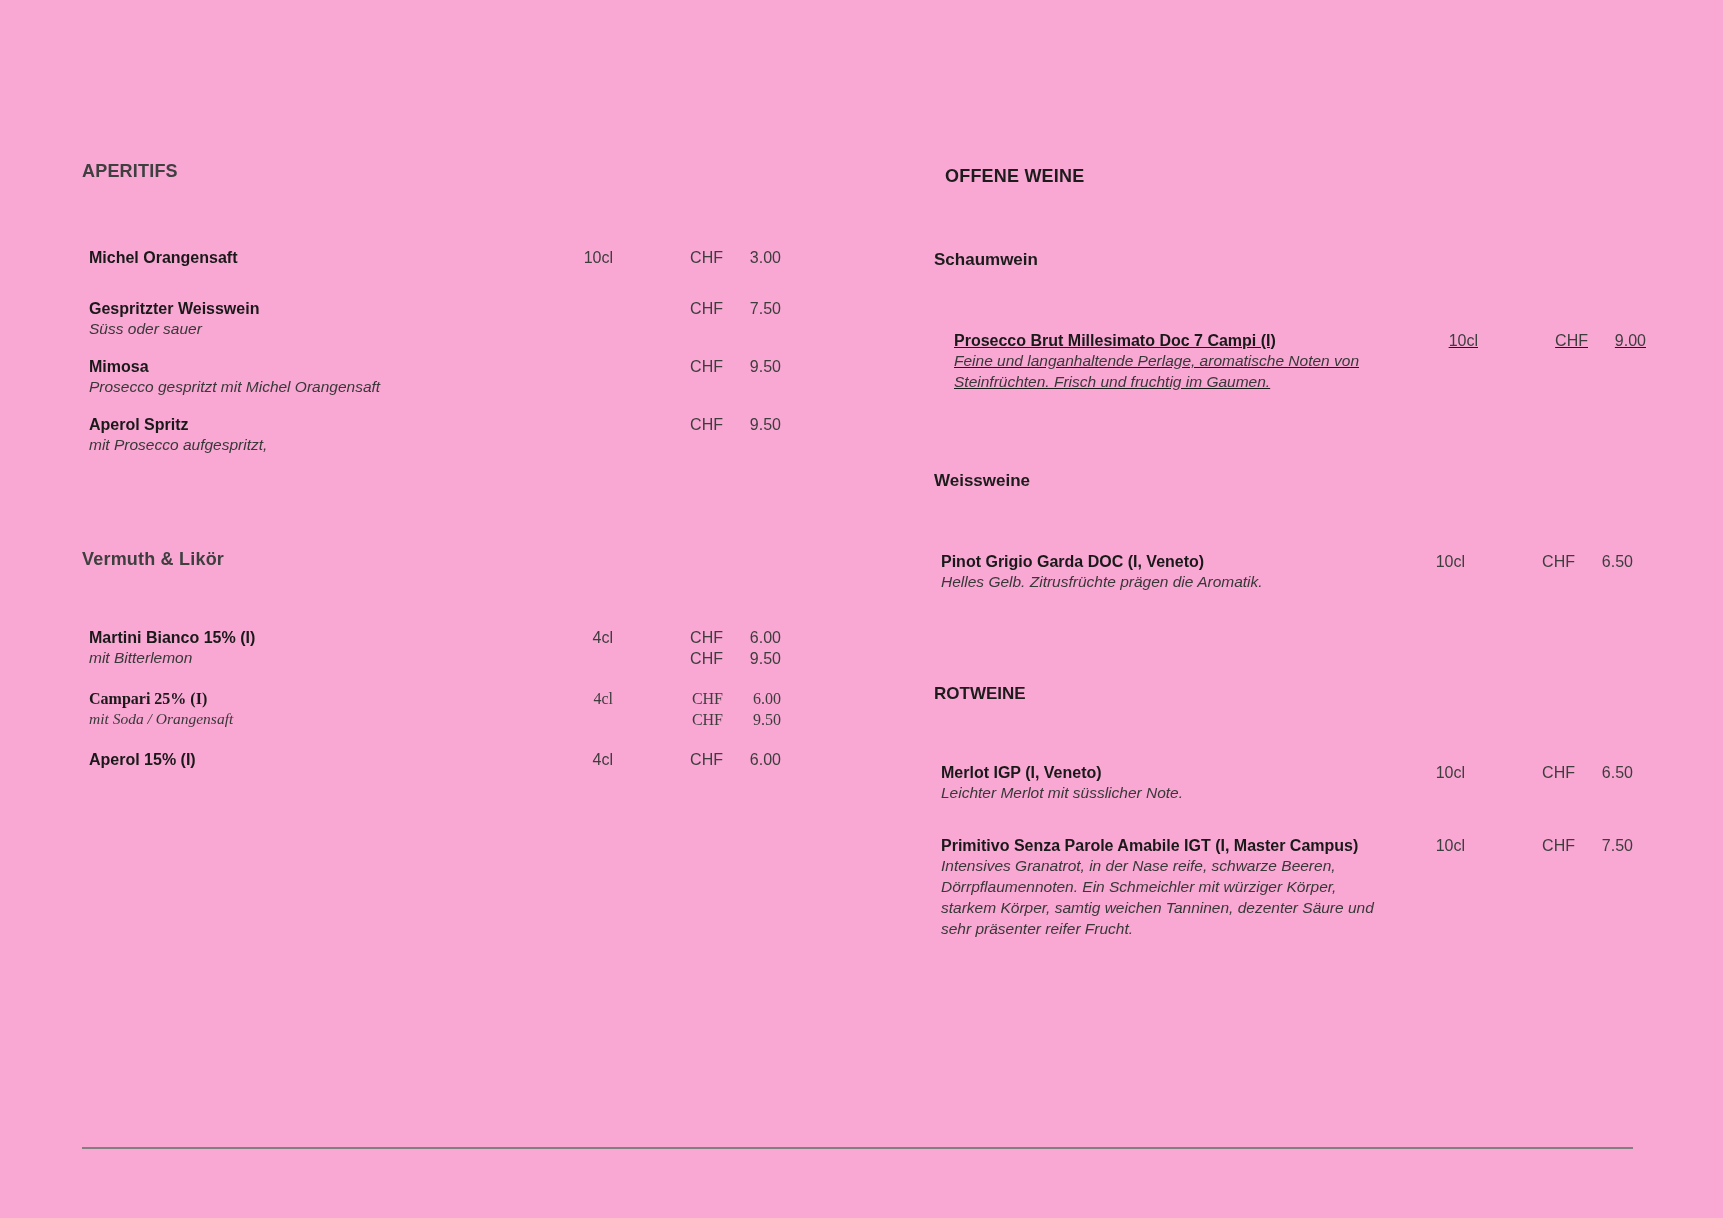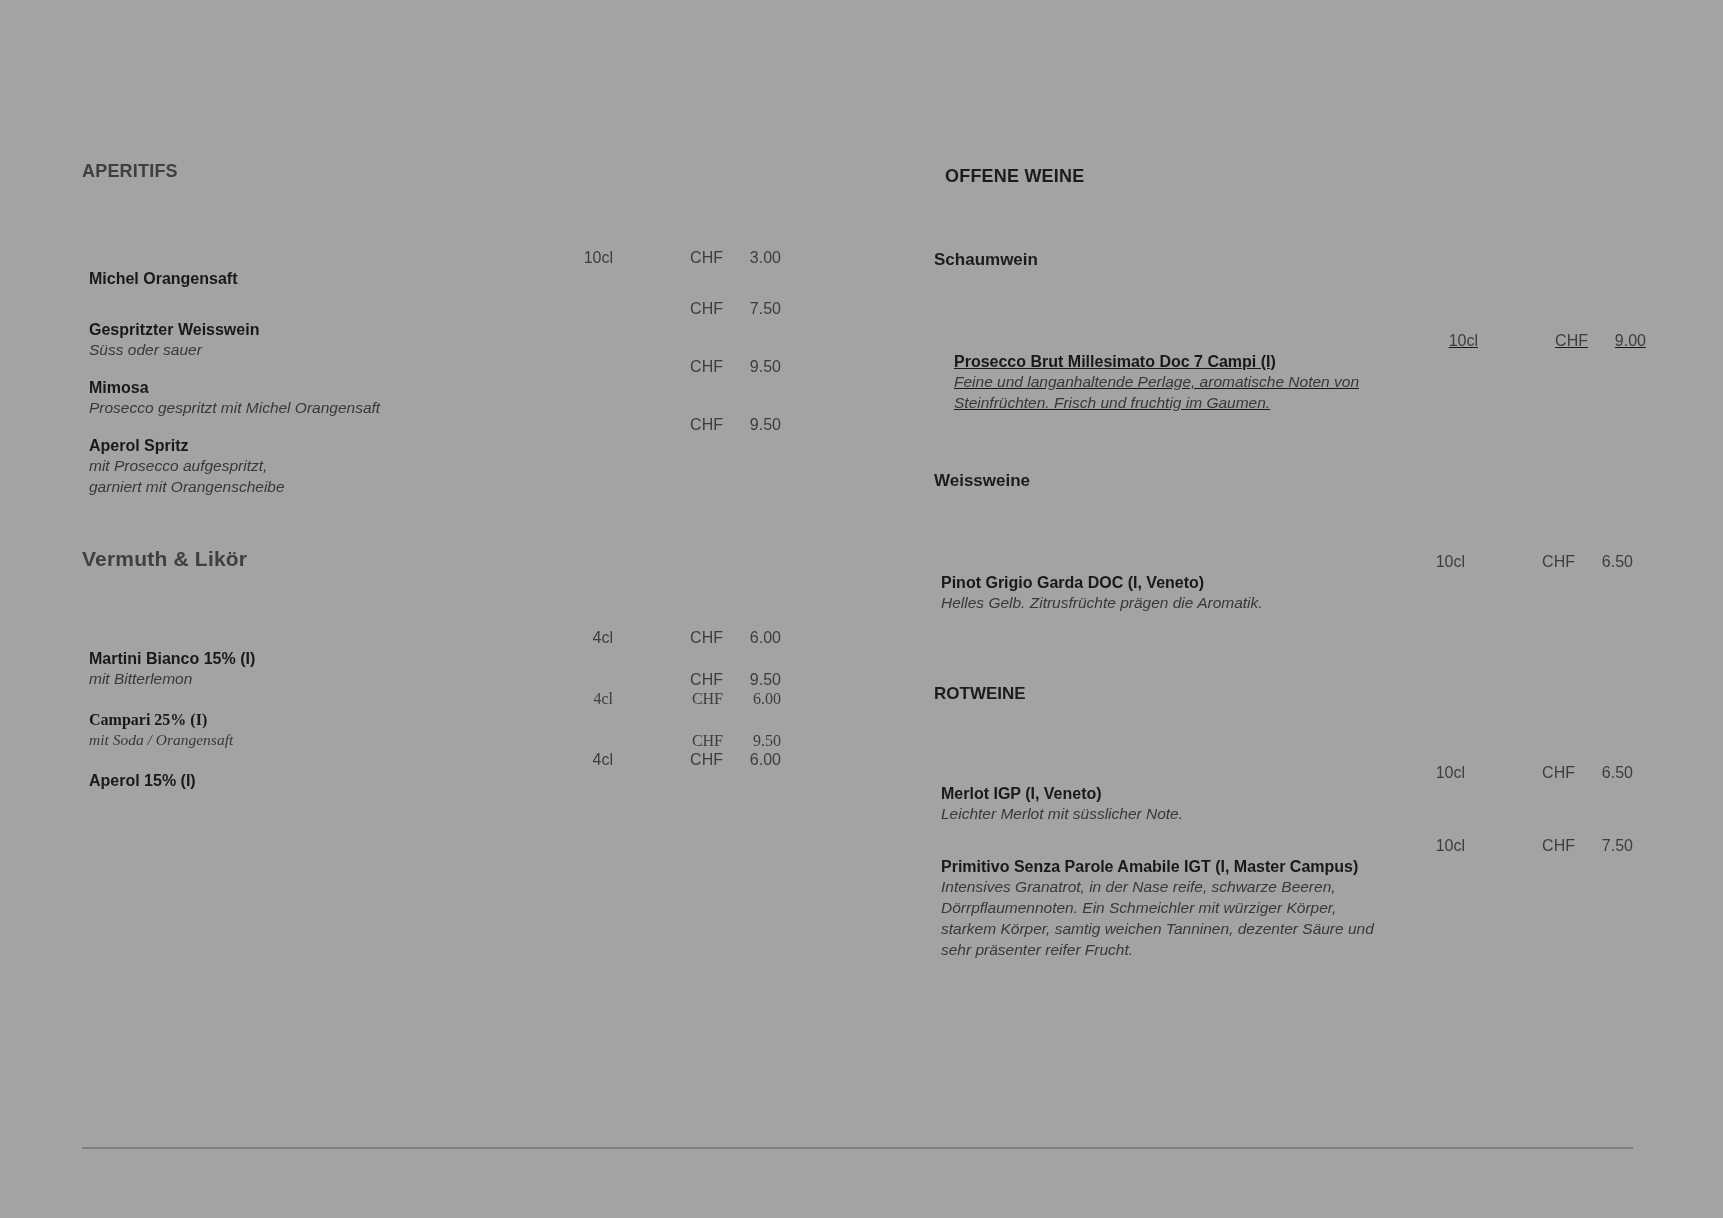--- a/index.html
+++ b/index.html
@@ -1,19 +1,19 @@
 <!DOCTYPE html>
 <html><head>
 <meta charset="utf-8">
 <style>
   html,body{margin:0;padding:0;background:#ffffff;}
   .page{
     position:relative;
     width:1723px;height:1218px;
-    background:#a3a3a3;
+    background:#f9a8d4;
     font-family:"Liberation Sans", sans-serif;
     color:#1a1a1a;
     overflow:hidden;
   }
   .abs{position:absolute;}
   .sec-hdr{
     font-weight:bold;
     font-size:18px;
     line-height:22px;
     letter-spacing:0.2px;
@@ -33,21 +33,20 @@
     display:grid;
     grid-template-columns:1fr 85px 110px 58px;
     min-height:21px;
     line-height:21px;
     font-size:16px;
   }
   .name{
     font-weight:bold;
     color:#191919;
     white-space:nowrap;
-    margin-top:21px;
   }
   .desc{
     font-style:italic;
     font-size:15.5px;
     line-height:19px;
     color:#383838;
     white-space:nowrap;
   }
   .size{
     text-align:right;
@@ -115,26 +114,23 @@
   <div class="abs item" style="left:89px;top:414px;">
     <div class="line">
       <span class="name">Aperol Spritz</span>
       <span class="size"></span>
       <span class="cur">CHF</span>
       <span class="price">9.50</span>
     </div>
     <div class="line">
       <span class="desc">mit Prosecco aufgespritzt,</span>
     </div>
-    <div class="line">
-      <span class="desc">garniert mit Orangenscheibe</span>
-    </div>
-  </div>
-
-  <div class="abs sec-hdr hdr-gray" style="left:82px;top:548px;font-size:21px;text-align:center;">Vermuth &amp; Likör</div>
+  </div>
+
+  <div class="abs sec-hdr hdr-gray" style="left:82px;top:548px;font-size:18px;text-align:center;">Vermuth &amp; Likör</div>
 
   <div class="abs item" style="left:89px;top:627px;">
     <div class="line">
       <span class="name">Martini Bianco 15% (I)</span>
       <span class="size">4cl</span>
       <span class="cur">CHF</span>
       <span class="price">6.00</span>
     </div>
     <div class="line">
       <span class="desc">mit Bitterlemon</span>

